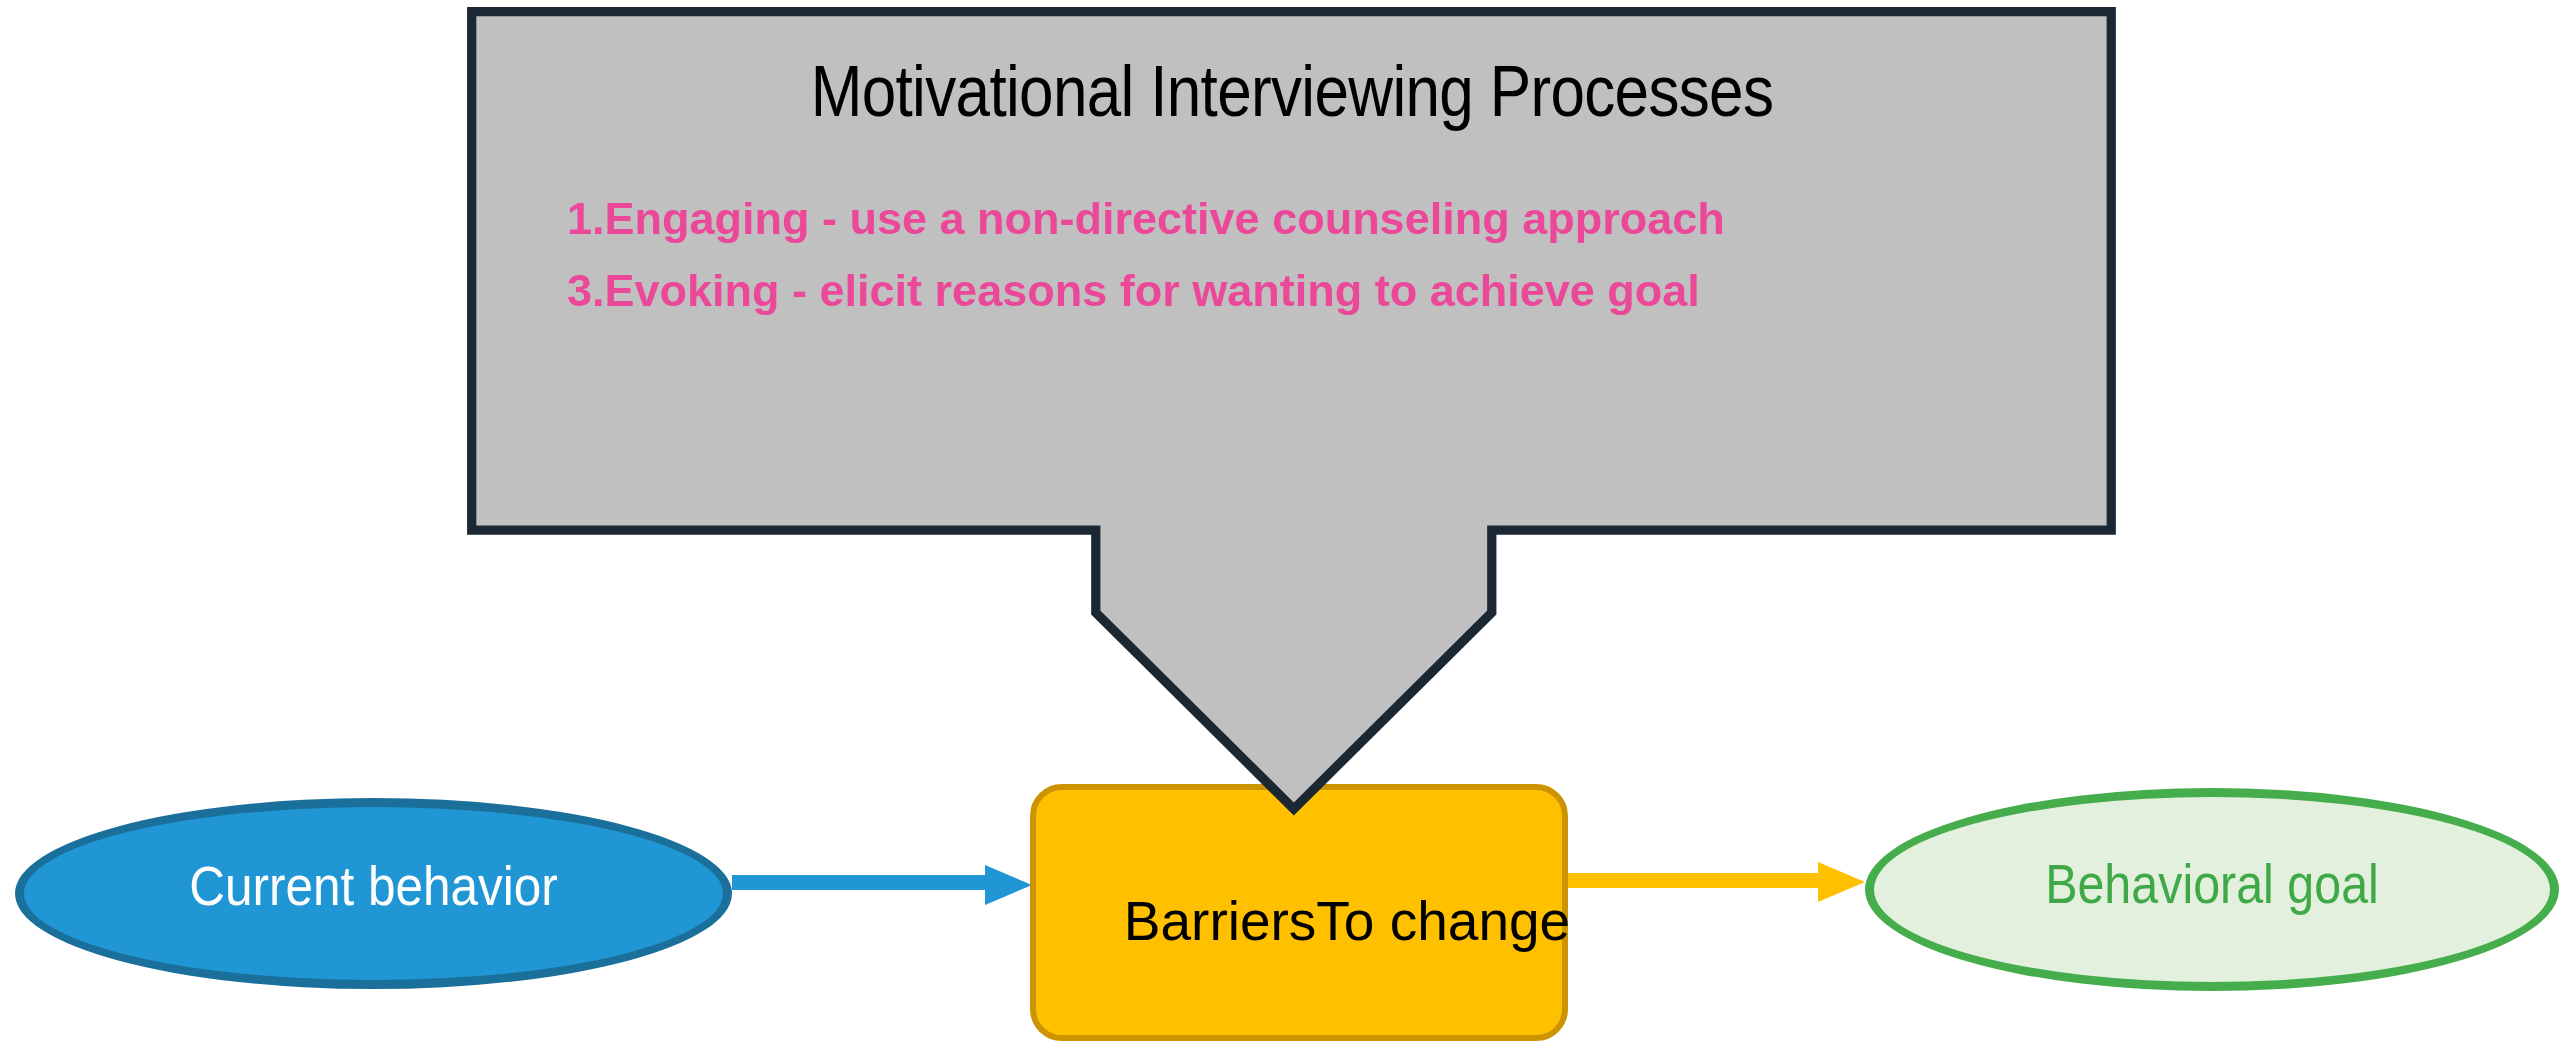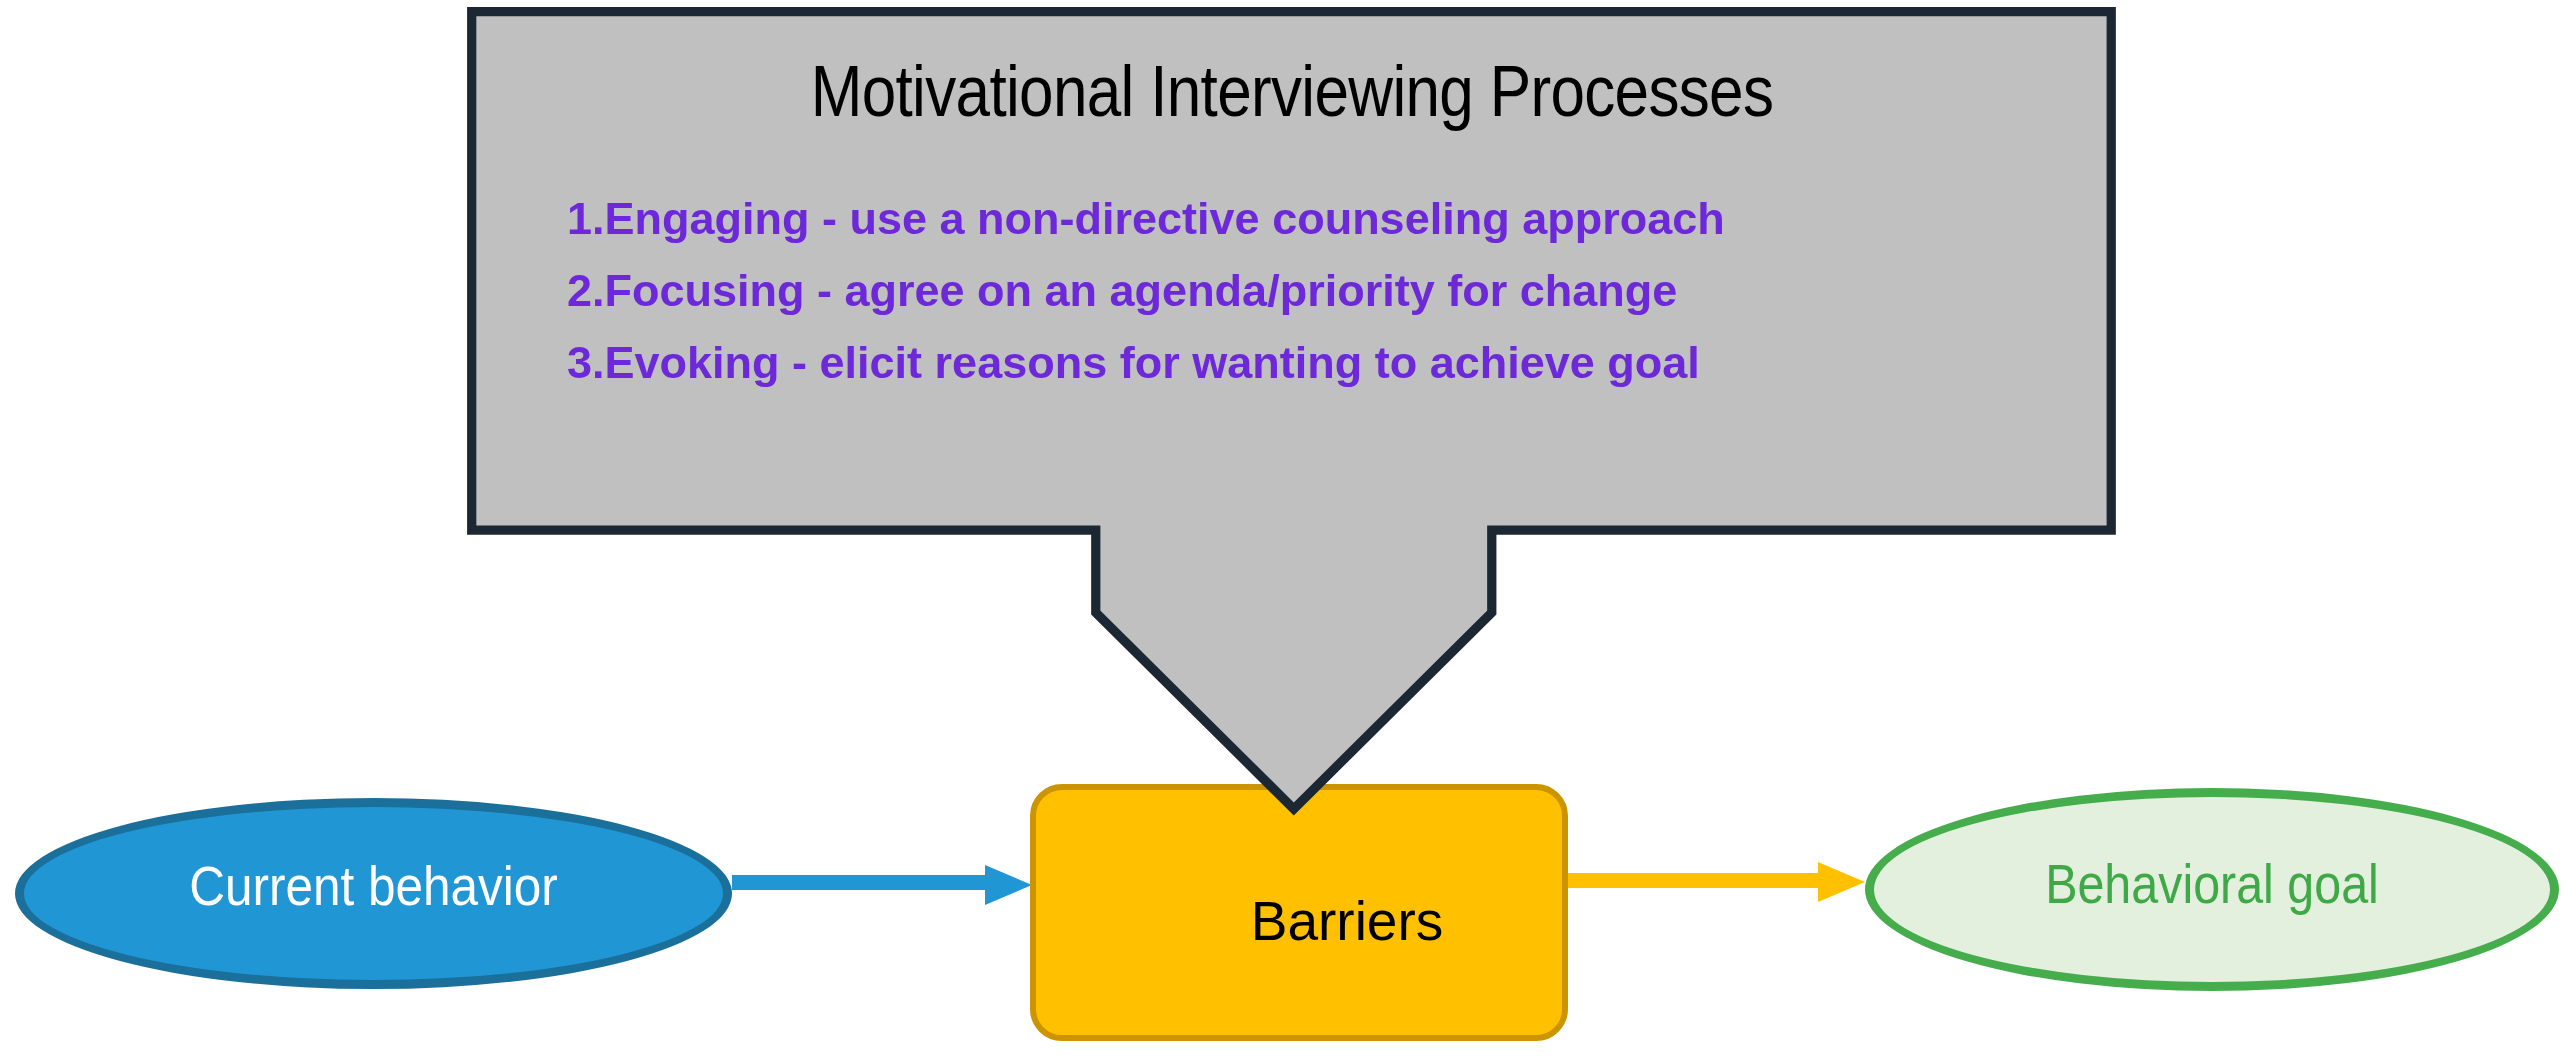--- a/index.html
+++ b/index.html
@@ -18,21 +18,21 @@
   .callout-svg { left: 0; top: 0; width: 2576px; height: 1064px; z-index: 3; pointer-events: none; }
   .callout-title {
     left: 472px; top: 48px; width: 1640px; height: 85px;
     display: flex; align-items: center; justify-content: center;
     font-size: 73px; color: #000000; letter-spacing: -0.8px;
     transform: scaleX(0.85); transform-origin: 50% 50%;
     z-index: 4; white-space: nowrap;
   }
   .process-list {
     left: 567px; top: 183px; width: 1464px;
-    z-index: 4; color: #6d28d9; font-size: 45px; font-weight: 700;
+    z-index: 4; color: #ec4899; font-size: 45px; font-weight: 700;
   }
   .process-item { height: 72px; line-height: 72px; white-space: nowrap; letter-spacing: 0px; }
   .process-item .num { font-weight: 700; }
   .process-item .num.regular { font-weight: 400; }
 
   
   .ellipse-current {
     left: 15.4px; top: 798px; width: 717px; height: 191px;
     background: #2097D4; border: 9.2px solid #1B6F9B; border-radius: 50%;
     z-index: 2;
@@ -86,33 +86,33 @@
 <div class="canvas">
 
   <svg class="callout-svg abs" viewBox="0 0 3343 1381" xmlns="http://www.w3.org/2000/svg">
     <path stroke-width="12" stroke-linejoin="miter" d="M 612 15 L 2740 15 L 2740 688 L 1936 688 L 1936 795 L 1679 1050 L 1422 795 L 1422 688 L 612 688 Z" fill="#C0C0C0" stroke="#1B2733"></path>
   </svg>
 
   <div class="callout-title abs">Motivational Interviewing Processes</div>
 
   <div class="process-list abs">
     <div class="process-item"><span class="num">1.</span><span>Engaging - use a non-directive counseling approach</span></div>
-    <div class="process-item"><span class="num">2.</span><span>Focusing - agree on an agenda/priority for change</span></div>
     <div class="process-item"><span class="num">3.</span><span>Evoking - elicit reasons for wanting to achieve goal</span></div>
   </div>
 
   <div class="ellipse-current abs"></div>
   <div class="label-current abs">Current behavior</div>
 
   <div class="conn-line-blue abs"></div>
   <div class="conn-head-blue abs"></div>
 
   <div class="box-barriers abs"></div>
   <div class="label-barriers abs">
     <div>Barriers</div>
+    <div>To change</div>
   </div>
 
   <div class="conn-line-orange abs"></div>
   <div class="conn-head-orange abs"></div>
 
   <div class="ellipse-goal abs"></div>
   <div class="label-goal abs">Behavioral goal</div>
 
 </div>
 

